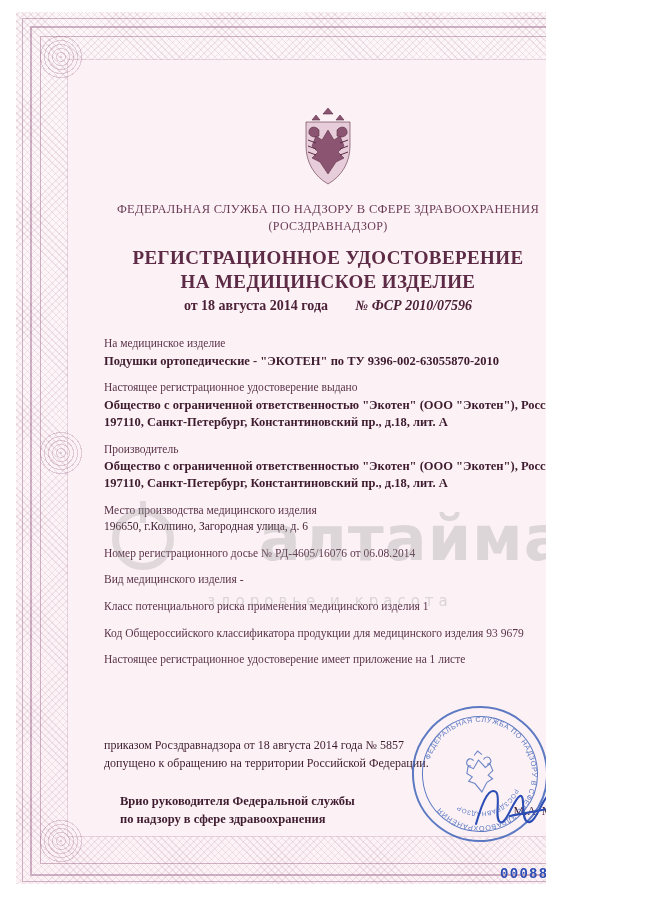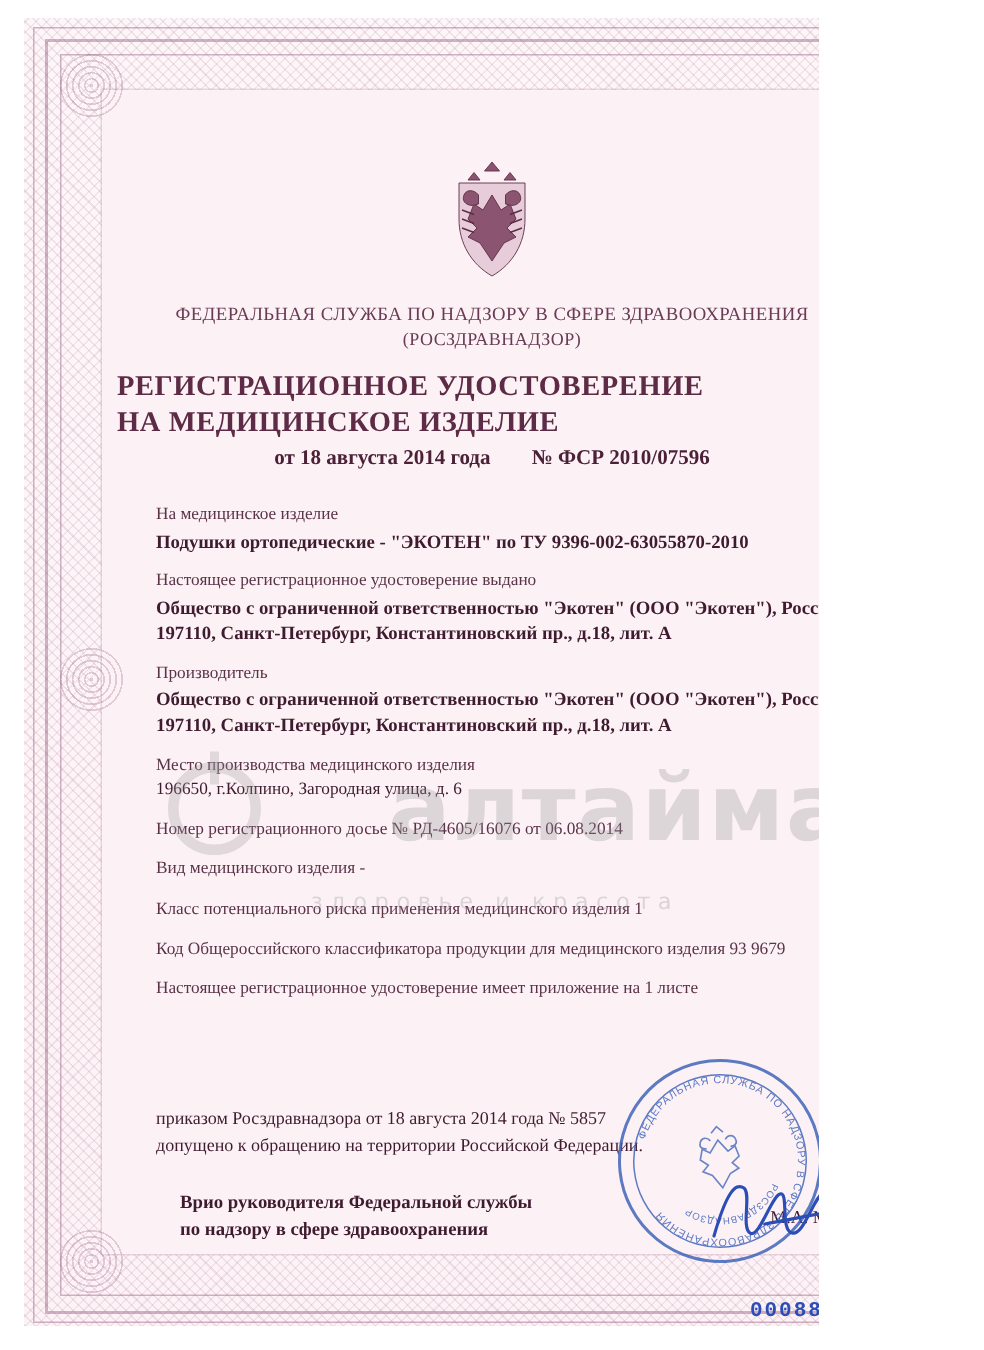--- a/index.html
+++ b/index.html
@@ -90,38 +90,39 @@
     color: #6a3b55;
     line-height: 1.45;
   }
   .agency .sub { font-size: 12px; }
 
   .title {
     position: absolute;
     left: 78px;
     top: 246px;
     width: 500px;
+    text-align: center;
     font-weight: bold;
     font-size: 19px;
     letter-spacing: 0.4px;
     color: #5d2b45;
     line-height: 1.25;
   }
 
   .dateline {
     position: absolute;
     left: 78px;
     top: 298px;
     width: 500px;
     text-align: center;
     font-weight: bold;
     font-size: 14px;
     color: #4c2138;
   }
-  .dateline .num { margin-left: 24px; }
+  .dateline .num { margin-left: 24px; font-style: italic; }
 
   .fields {
     position: absolute;
     left: 104px;
     top: 336px;
     width: 470px;
   }
   .field { margin-bottom: 11px; }
   .field .lbl {
     font-size: 11.5px;

